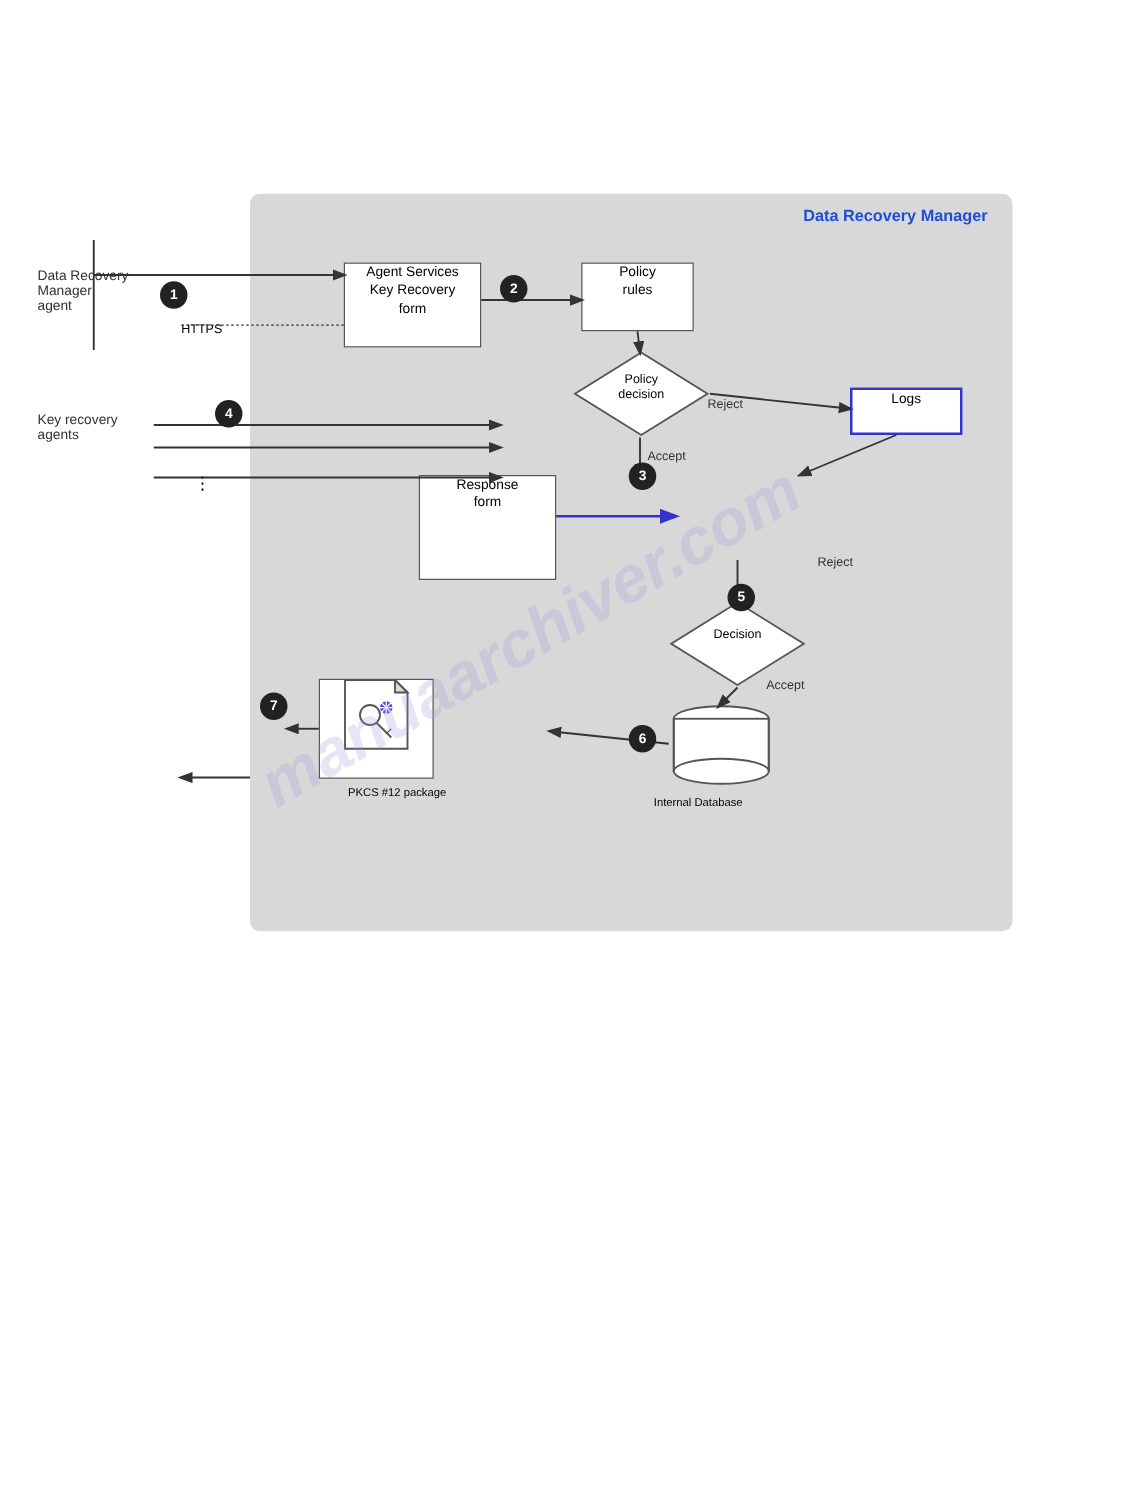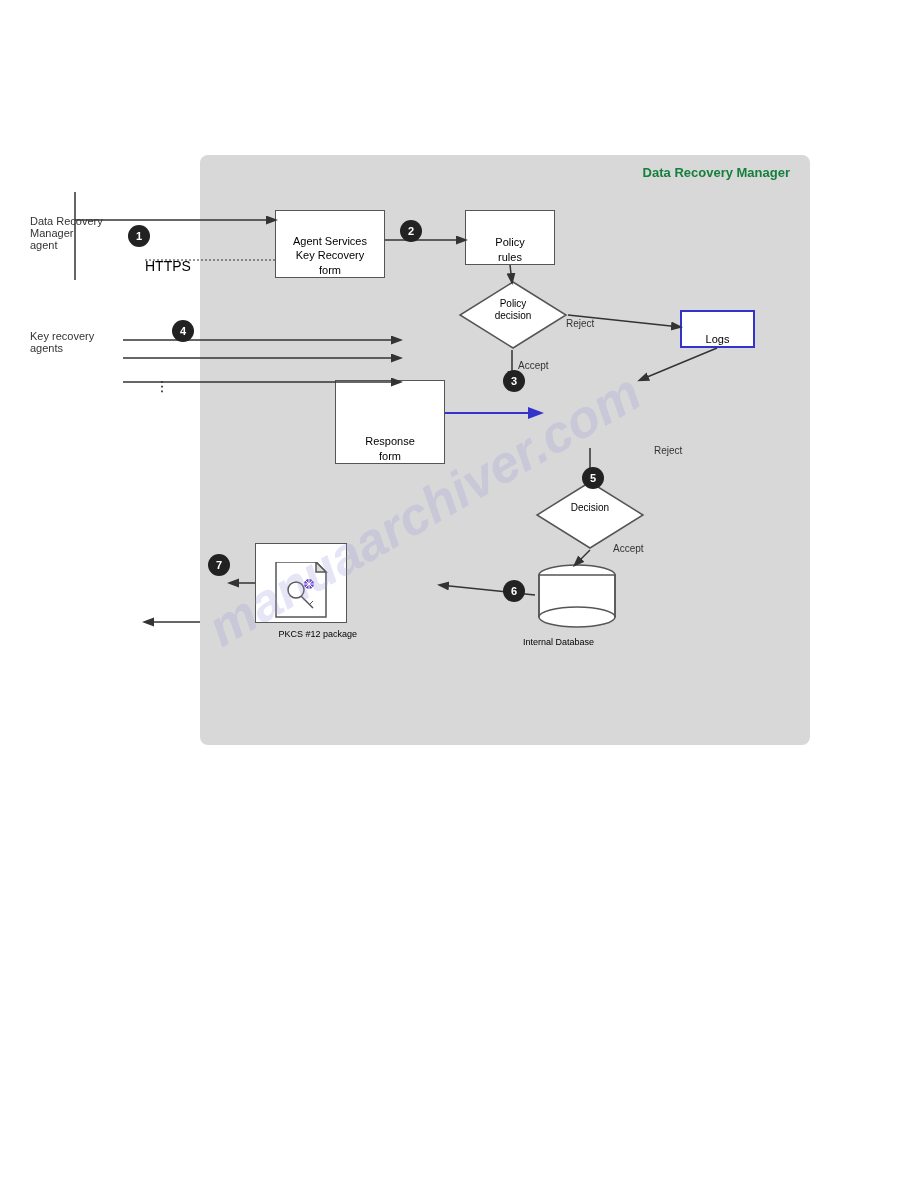--- a/index.html
+++ b/index.html
@@ -43,30 +43,30 @@
       background: #d8d8d8;
       border-radius: 8px;
     }
 
     .drm-title {
       position: absolute;
       right: 20px;
       top: 10px;
       font-size: 13px;
       font-weight: bold;
-      color: #15803d;
+      color: #1d4ed8;
     }
 
     
     .box {
       position: absolute;
       background: #fff;
       border: 1.5px solid #555;
       display: flex;
-      align-items: flex-end;
+      align-items: flex-start;
       justify-content: center;
       text-align: center;
       font-size: 11px;
       line-height: 1.3;
     }
 
     .box-blue {
       border: 2px solid #3333cc;
       color: #000;
     }
@@ -84,21 +84,21 @@
       left: 265px;
       top: 55px;
       width: 90px;
       height: 55px;
     }
 
     
     .logs-box {
       left: 480px;
       top: 155px;
-      width: 75px;
+      width: 90px;
       height: 38px;
     }
 
     
     .response-form-box {
       left: 135px;
       top: 225px;
       width: 110px;
       height: 84px;
     }
@@ -296,21 +296,21 @@
           <path d="M0,0 L0,6 L8,3 z" fill="#3333cc"></path>
         </marker>
       </defs>
     </svg>
   </div>
 
   <div class="label-left" style="left:30px; top:215px; width:90px;">Data Recovery<br>Manager<br>agent</div>
 
   <div class="step-circle" style="left:128px; top:225px;">1</div>
 
-  <span style="position:absolute; left:145px; top:258px; font-size:14px;">HTTPS</span>
+  <span style="position:absolute; left:145px; top:258px; font-size:10px;">HTTPS</span>
 
   <div class="label-left" style="left:30px; top:330px; width:90px;">Key recovery<br>agents</div>
 
   <div class="step-circle" style="left:172px; top:320px;">4</div>
 
   <span style="position:absolute; left:155px; top:378px; font-size:14px;">⋮</span>
 
   <svg style="position:absolute; left:0; top:0; width:918px; height:1188px; pointer-events:none;">
 
     <line x1="75" y1="280" x2="75" y2="192" stroke="#333" stroke-width="1.5"></line>

